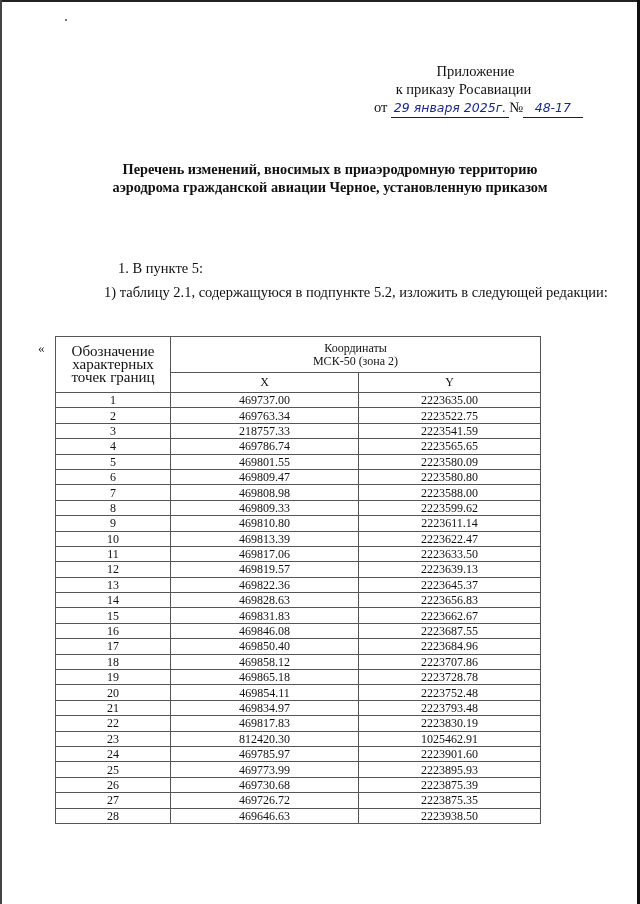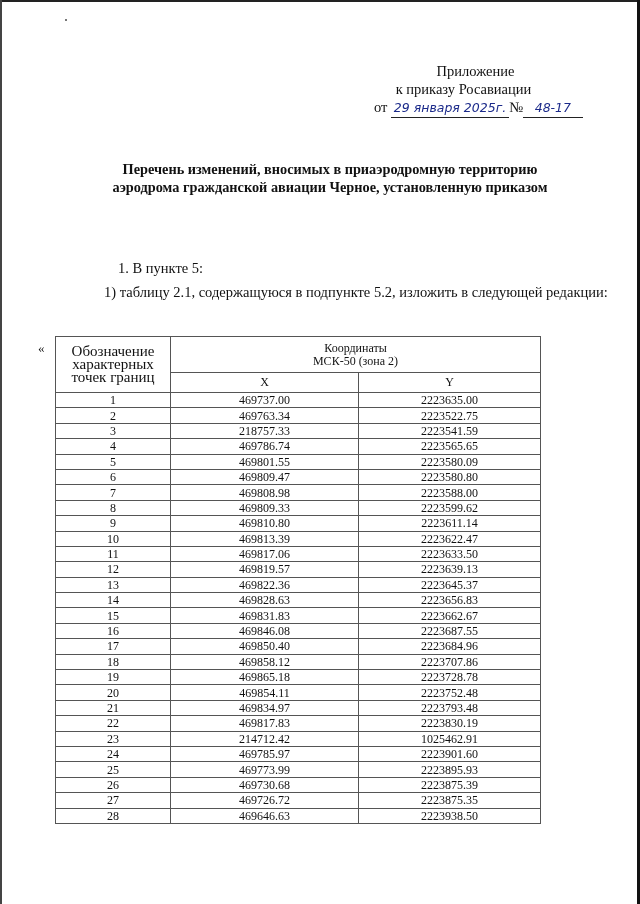--- a/index.html
+++ b/index.html
@@ -186,21 +186,21 @@
         <td>469834.97</td>
         <td>2223793.48</td>
       </tr>
       <tr>
         <td>22</td>
         <td>469817.83</td>
         <td>2223830.19</td>
       </tr>
       <tr>
         <td>23</td>
-        <td>214712.42</td>
+        <td>812420.30</td>
         <td>1025462.91</td>
       </tr>
       <tr>
         <td>24</td>
         <td>469785.97</td>
         <td>2223901.60</td>
       </tr>
       <tr>
         <td>25</td>
         <td>469773.99</td>

